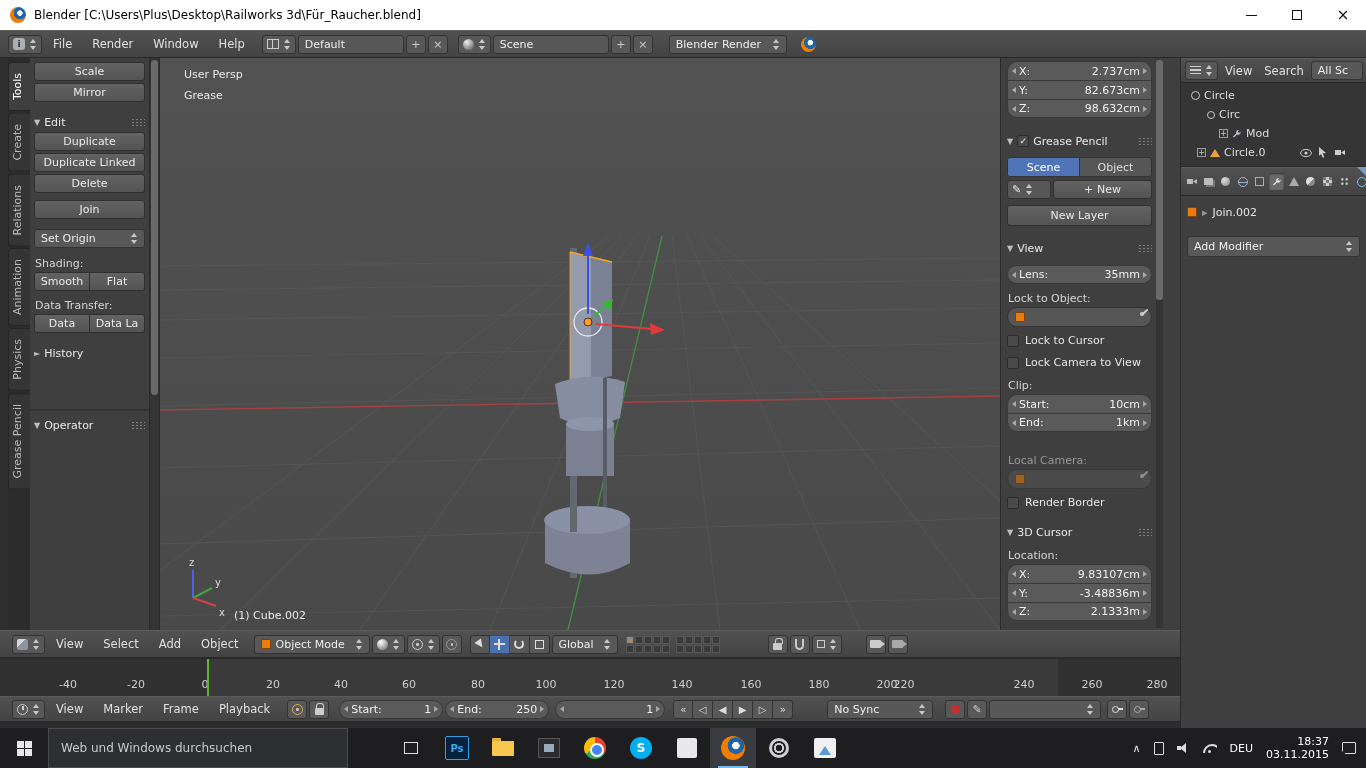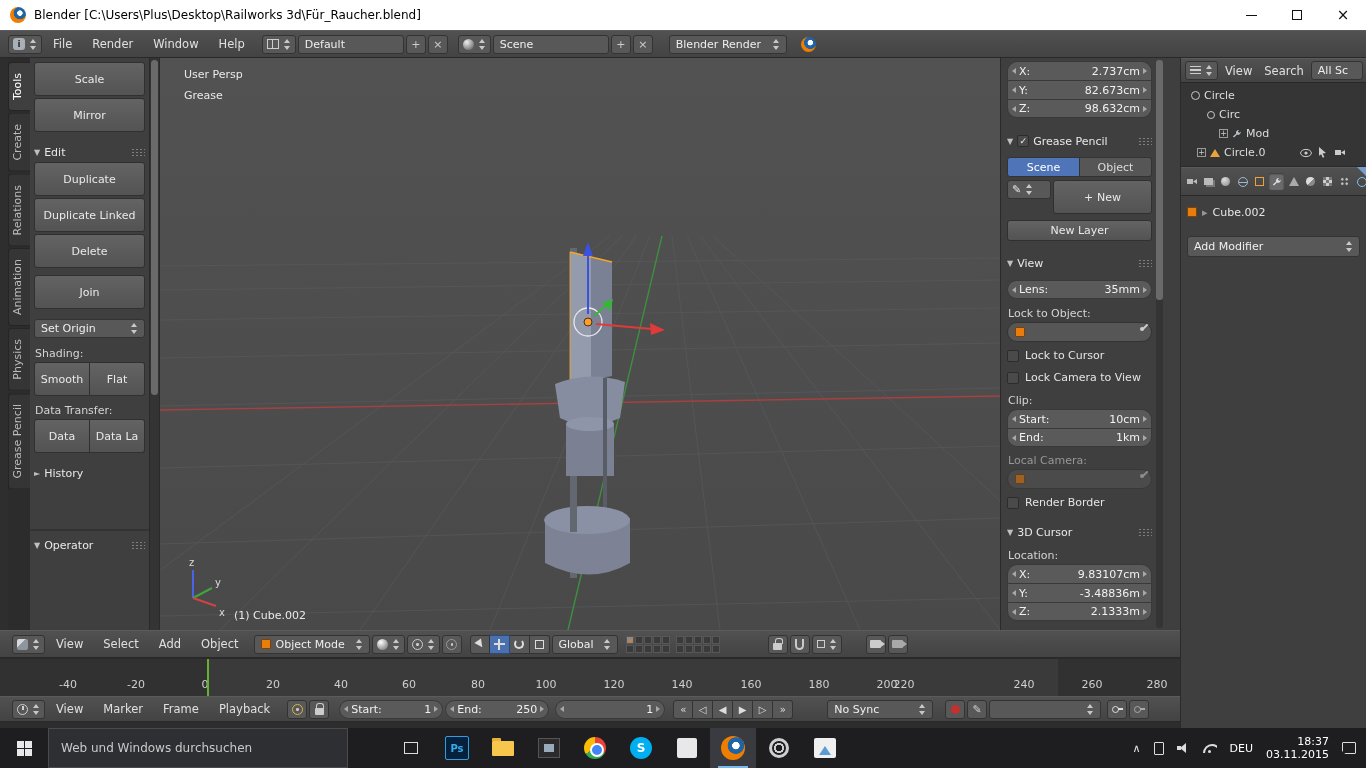--- a/index.html
+++ b/index.html
@@ -33,21 +33,21 @@
 .eclock::after{content:"";position:absolute;left:4px;top:1.5px;width:1.5px;height:4px;background:#cfcfcf}
 .elist{width:11px;height:9px;background:repeating-linear-gradient(#ccc 0 1.5px,transparent 1.5px 3.5px)}
 .elayout{width:12px;height:10px;border:1px solid #ccc;background:linear-gradient(90deg,transparent 4px,#ccc 4px 5px,transparent 5px)}
 .escene{width:11px;height:11px;border-radius:50%;background:radial-gradient(circle at 35% 30%,#eee,#777 75%)}
 
 .leftedge{position:absolute;left:0;top:58px;width:8px;height:572px;background:#2e2e2e}
 .tabstrip{position:absolute;left:8px;top:58px;width:22px;height:572px;background:#2c2c2c;display:flex;flex-direction:column;padding-top:3px;overflow:hidden}
 .vtab{writing-mode:vertical-rl;transform:rotate(180deg);color:#bdbdbd;font-size:11px;padding:10px 2px;text-align:center;background:#353535;border:1px solid #252525;border-left:none;border-radius:0 4px 4px 0;margin:1px 0;flex:none}
 .vtab.active{background:#3f3f3f;color:#fff}
 .shelf{position:absolute;left:30px;top:58px;width:120px;height:572px;background:#3f3f3f;border-right:1px solid #2a2a2a;padding:4px 4px 0 4px;overflow:hidden}
-.btn{display:flex;align-items:center;justify-content:center;background:linear-gradient(#636363,#535353);border:1px solid #303030;border-radius:3px;color:#e9e9e9;font-size:11px;height:34px}
+.btn{display:flex;align-items:center;justify-content:center;background:linear-gradient(#636363,#535353);border:1px solid #303030;border-radius:3px;color:#e9e9e9;font-size:11px;height:19px}
 .shelf .btn{margin-bottom:2px}
 .phdr{display:flex;align-items:center;gap:4px;height:20px;color:#e8e8e8;font-size:11px}
 .tri{font-size:8px;color:#c0c0c0}
 .grip{margin-left:auto;width:14px;height:9px;background-image:radial-gradient(#9a9a9a 1px,transparent 1.2px);background-size:4px 3px;opacity:.7}
 .lbl{color:#d4d4d4;margin:5px 0 2px 1px;font-size:11px}
 .lbl.dim{color:#979797}
 .pair{display:flex;margin-bottom:2px}
 .pair .btn{flex:1;border-radius:0;margin:0}
 .pair .btn:first-child{border-radius:3px 0 0 3px}
 .pair .btn:last-child{border-radius:0 3px 3px 0;border-left:none}
@@ -456,21 +456,21 @@
         <span class="nv">10cm</span>
         <i class="nar"></i>
       </div>
       <div class="num">
         <i class="nal"></i>
         <span class="nl">End:</span>
         <span class="nv">1km</span>
         <i class="nar"></i>
       </div>
     </div>
-    <div class="lbl dim" style="margin-top:7px">Local Camera:</div>
+    <div class="lbl dim" style="margin-top:22px">Local Camera:</div>
     <div class="idf" style="opacity:.55">
       <span class="cube-ico"></span>
       <span class="dropper"></span>
     </div>
     <div class="cbrow">
       <span class="cb"></span>
       <span>Render Border</span>
     </div>
     <div class="phdr" style="margin-top:11px">
       <span class="tri">▼</span>
@@ -587,21 +587,21 @@
           </div>
         <div class="ptab">
             <span class="i-phys"></span>
           </div>
       </div>
       <span class="corner"></span>
       <div class="propsbody">
         <div class="bcrumb">
           <span class="cube-ico"></span>
           <span style="color:#999">▸</span>
-          <span>Cube.002</span>
+          <span>Join.002</span>
         </div>
         <div class="dd" style="width:100%;margin-top:14px;height:21px">
           <span>Add Modifier</span>
           <span class="dda" style="margin-left:auto"></span>
         </div>
       </div>
     </div>
   </div>
 
   <div class="bhdr vphdr">

